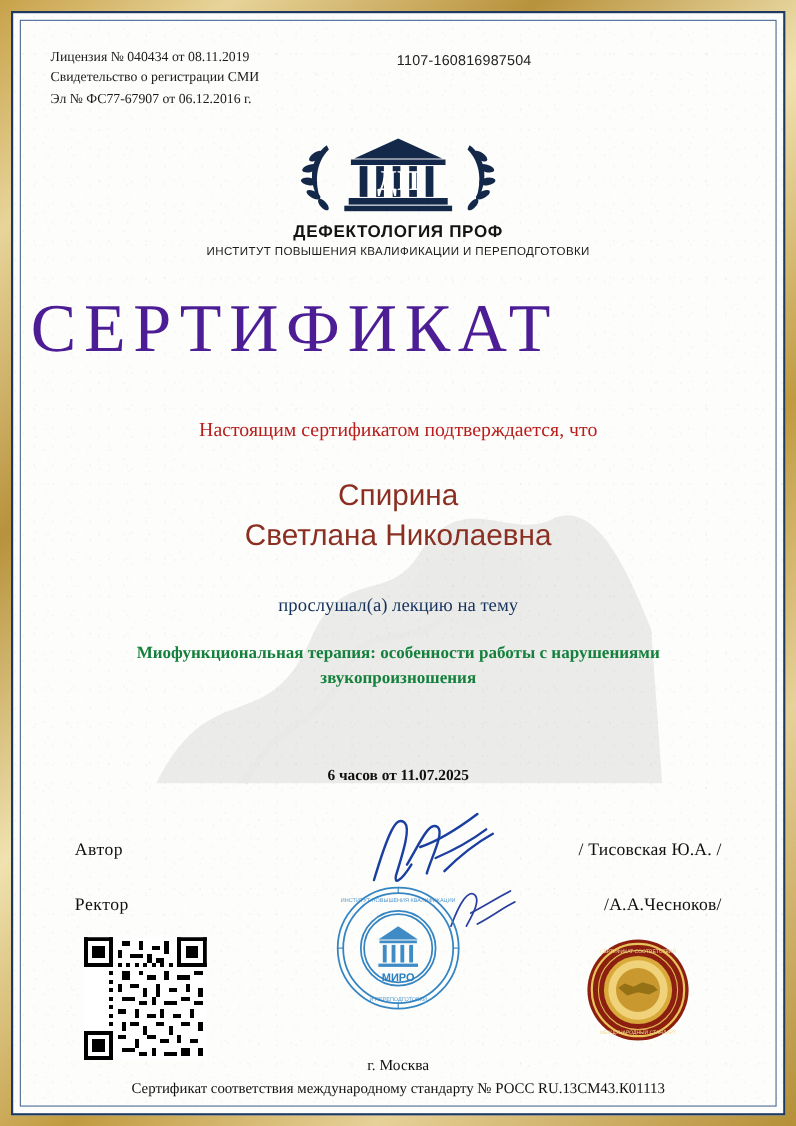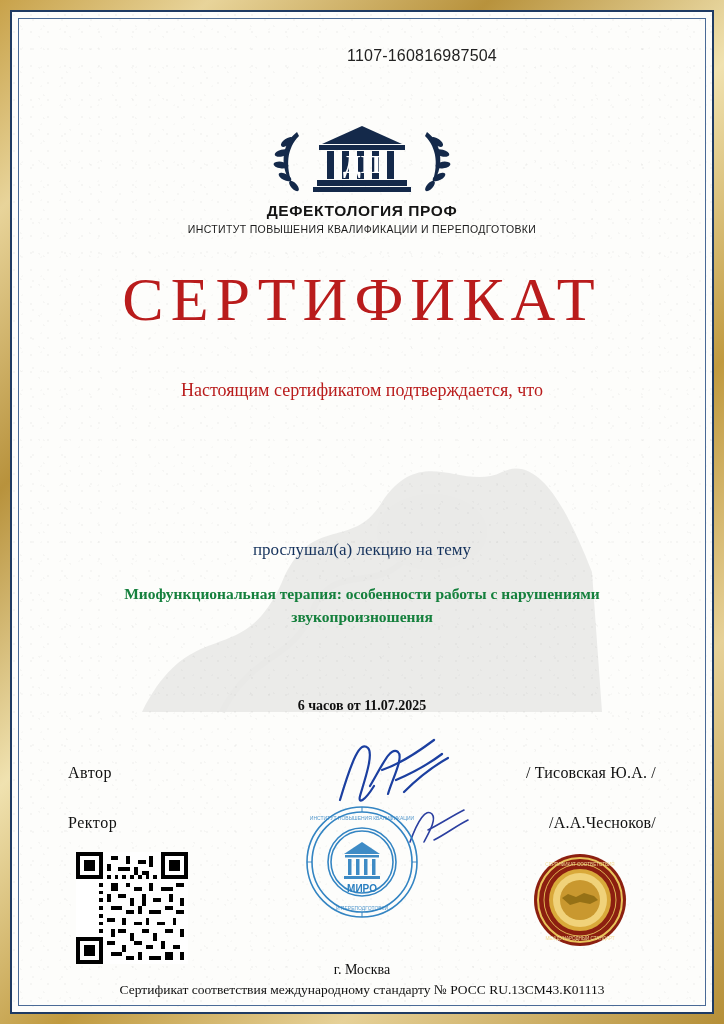--- a/index.html
+++ b/index.html
@@ -78,21 +78,21 @@
     line-height: 1.55;
     color: #1a1a1a;
     white-space: nowrap;
   }
   .serial {
     position: absolute;
     right: 0;
     left: 0;
     top: 35px;
     text-align: center;
-    font-size: 16px;
+    font-size: 13px;
     font-family: "Liberation Sans", sans-serif;
     color: #222;
     letter-spacing: 0.2px;
     padding-left: 120px;
   }
   .logo-wrap {
     position: absolute;
     top: 108px;
     left: 0;
     right: 0;
@@ -110,25 +110,24 @@
   .org-sub {
     margin-top: 3px;
     font-family: "Liberation Sans", sans-serif;
     font-size: 10.5px;
     letter-spacing: 0.35px;
     color: #1b1b1b;
   }
   .title {
     position: absolute;
     top: 252px;
-    left: 0; right: 0;
-    text-align: center;
+    left: 16px; right: 0;
     font-size: 62px;
     letter-spacing: 7px;
-    color: #b91c1c;
+    color: #4c1d95;
     font-family: "Liberation Serif", serif;
     font-weight: normal;
     text-shadow: 1px 1px 0 rgba(255,255,255,0.8);
   }
   .line-presented {
     position: absolute;
     top: 368px;
     left: 0; right: 0;
     text-align: center;
     font-size: 18px;
@@ -257,20 +256,25 @@
     <svg class="watermark" viewBox="0 0 520 330">
       <path d="M40 300 C 90 200, 140 260, 180 170 C 210 100, 250 140, 280 90 C 320 30, 360 80, 400 60 C 440 40, 470 110, 490 160 L 500 300 Z" fill="#555"></path>
       <path d="M120 300 C 150 240, 190 250, 210 200 C 230 150, 270 180, 300 150" stroke="#444" stroke-width="6" fill="none"></path>
       <ellipse cx="330" cy="120" rx="55" ry="38" fill="#4a4a4a"></ellipse>
     </svg>
 
     <div class="content">
 
       <div class="serial">1107-160816987504</div>
 
+      <div class="legal">
+        <div>Лицензия № 040434 от 08.11.2019</div>
+        <div>Свидетельство о регистрации СМИ</div>
+        <div>Эл № ФС77-67907 от 06.12.2016 г.</div>
+      </div>
 
       <div class="logo-wrap">
         <svg class="logo-svg" width="190" height="76" viewBox="0 0 190 76">
 
           <g fill="#14294a">
             <path d="M30 12 C 14 24, 12 48, 26 66 C 18 46, 20 28, 32 16 Z"></path>
             <ellipse cx="20" cy="22" rx="7" ry="3.4" transform="rotate(-35 20 22)"></ellipse>
             <ellipse cx="15" cy="33" rx="7.5" ry="3.4" transform="rotate(-15 15 33)"></ellipse>
             <ellipse cx="14" cy="45" rx="7.5" ry="3.4" transform="rotate(8 14 45)"></ellipse>
             <ellipse cx="18" cy="57" rx="7" ry="3.2" transform="rotate(28 18 57)"></ellipse>
@@ -300,20 +304,24 @@
           <text x="95" y="53" text-anchor="middle" font-family="Liberation Serif, serif" font-size="26" font-weight="bold" fill="#ffffff">ДП</text>
         </svg>
         <div class="org-name">ДЕФЕКТОЛОГИЯ ПРОФ</div>
         <div class="org-sub">ИНСТИТУТ ПОВЫШЕНИЯ КВАЛИФИКАЦИИ И ПЕРЕПОДГОТОВКИ</div>
       </div>
 
       <div class="title">СЕРТИФИКАТ</div>
 
       <div class="line-presented">Настоящим сертификатом подтверждается, что</div>
 
+      <div class="recipient">
+        <div>Спирина</div>
+        <div>Светлана Николаевна</div>
+      </div>
 
       <div class="line-listened">прослушал(а) лекцию на тему</div>
 
       <div class="topic">Миофункциональная терапия: особенности работы с нарушениями звукопроизношения</div>
 
       <div class="hours">6 часов от 11.07.2025</div>
 
       <div class="sig-row r1">
         <span class="sig-label">Автор</span>
         <span class="sig-name">/ Тисовская Ю.А. /</span>

